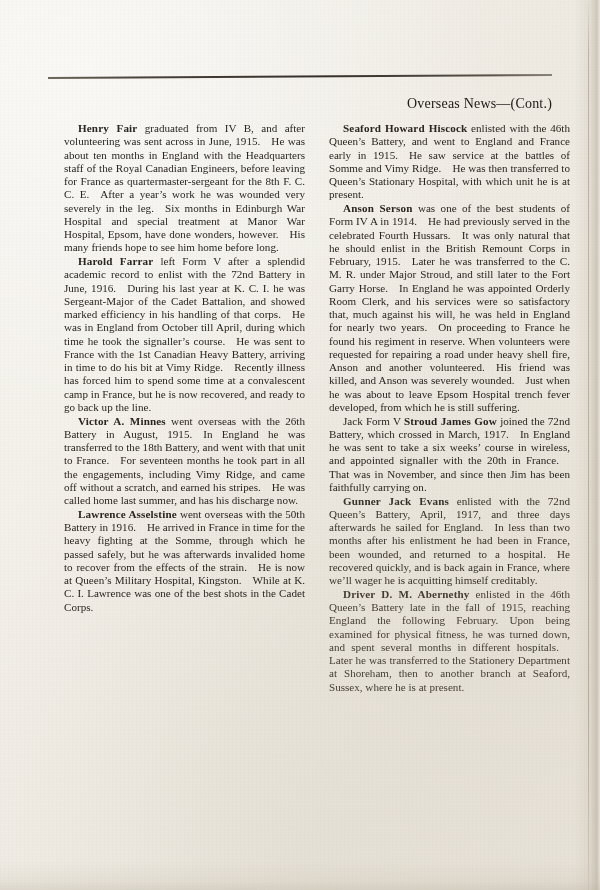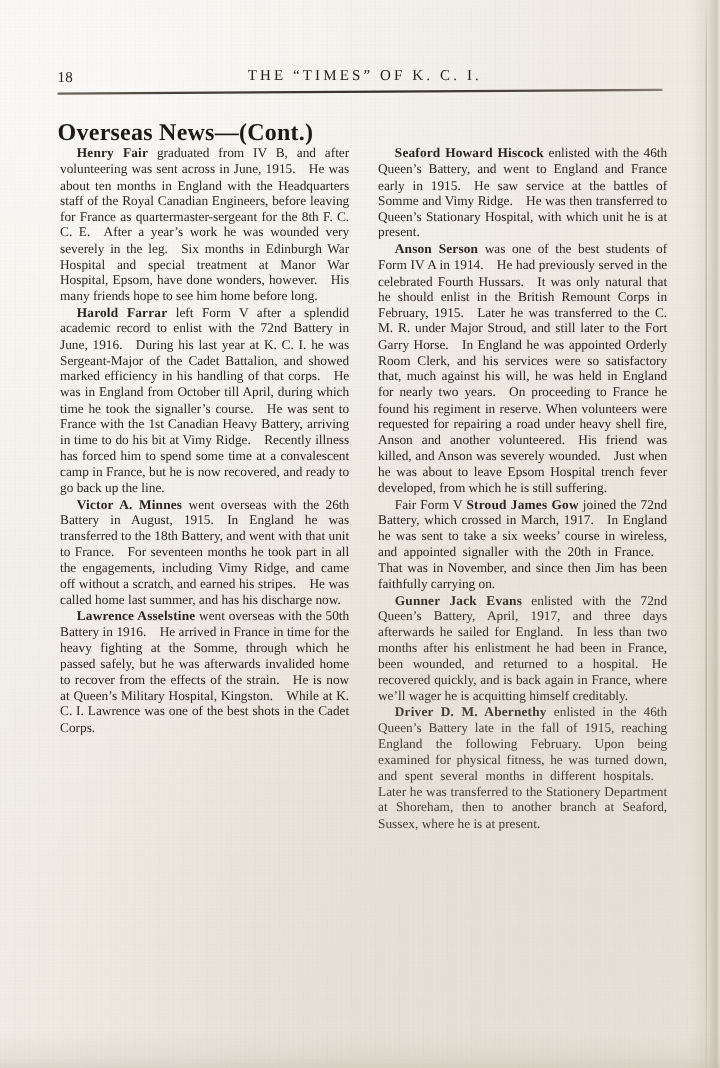--- a/index.html
+++ b/index.html
@@ -102,32 +102,32 @@
     transform: rotate(-0.35deg);
     transform-origin: left center;
   }
 
   
   #section-heading {
     position: absolute;
     top: 87px;
     left: 48px;
     width: 504px;
-    text-align: left;
-    font-size: 20px;
-    font-weight: bold;
+    text-align: right;
+    font-size: 14px;
+    font-weight: normal;
     letter-spacing: 0.2px;
     color: #1d1915;
   }
 
   
   #columns {
     position: absolute;
     top: 122px;
-    left: 50px;
+    left: 64px;
     width: 506px;
     height: 710px;
     display: flex;
     gap: 24px;
   }
   .column {
     width: 241px;
     font-size: 11.1px;
     line-height: 13.25px;
     text-align: justify;
@@ -149,42 +149,38 @@
   .fade-1 { color: #37312b; }
   .fade-2 { color: #443d36; }
 </style>
 </head>
 <body>
 
 <div id="page">
 
   <div id="grain"></div>
 
-  <div id="runhead">
-    <span class="folio">18</span>
-    <span class="runhead-title">THE “TIMES” OF K. C. I.</span>
-  </div>
 
   <div id="rule">
       <div class="bar"></div>
     </div>
 
   <h1 id="section-heading">Overseas News—(Cont.)</h1>
 
   <div id="columns">
     <div class="column" id="col-left">
         <p class="para"><span class="nm">Henry Fair</span><span> graduated from IV B, and after volunteering was sent across in June, 1915. He was about ten months in England with the Headquarters staff of the Royal Canadian Engineers, before leaving for France as quartermaster-sergeant for the 8th F. C. C. E. After a year’s work he was wounded very severely in the leg. Six months in Edinburgh War Hospital and special treatment at Manor War Hospital, Epsom, have done wonders, however. His many friends hope to see him home before long.</span></p>
         <p class="para"><span class="nm">Harold Farrar</span><span> left Form V after a splendid academic record to enlist with the 72nd Battery in June, 1916. During his last year at K. C. I. he was Sergeant-Major of the Cadet Battalion, and showed marked efficiency in his handling of that corps. He was in England from October till April, during which time he took the signaller’s course. He was sent to France with the 1st Canadian Heavy Battery, arriving in time to do his bit at Vimy Ridge. Recently illness has forced him to spend some time at a convalescent camp in France, but he is now recovered, and ready to go back up the line.</span></p>
         <p class="para"><span class="nm">Victor A. Minnes</span><span> went overseas with the 26th Battery in August, 1915. In England he was transferred to the 18th Battery, and went with that unit to France. For seventeen months he took part in all the engagements, including Vimy Ridge, and came off without a scratch, and earned his stripes. He was called home last summer, and has his discharge now.</span></p>
         <p class="para"><span class="nm">Lawrence Asselstine</span><span> went overseas with the 50th Battery in 1916. He arrived in France in time for the heavy fighting at the Somme, through which he passed safely, but he was afterwards invalided home to recover from the effects of the strain. He is now at Queen’s Military Hospital, Kingston. While at K. C. I. Lawrence was one of the best shots in the Cadet Corps.</span></p>
       </div>
     <div class="column" id="col-right">
         <p class="para"><span class="nm">Seaford Howard Hiscock</span><span> enlisted with the 46th Queen’s Battery, and went to England and France early in 1915. He saw service at the battles of Somme and Vimy Ridge. He was then transferred to Queen’s Stationary Hospital, with which unit he is at present.</span></p>
         <p class="para"><span class="nm">Anson Serson</span><span> was one of the best students of Form IV A in 1914. He had previously served in the celebrated Fourth Hussars. It was only natural that he should enlist in the British Remount Corps in February, 1915. Later he was transferred to the C. M. R. under Major Stroud, and still later to the Fort Garry Horse. In England he was appointed Orderly Room Clerk, and his services were so satisfactory that, much against his will, he was held in England for nearly two years. On proceeding to France he found his regiment in reserve. When volunteers were requested for repairing a road under heavy shell fire, Anson and another volunteered. His friend was killed, and Anson was severely wounded. Just when he was about to leave Epsom Hospital trench fever developed, from which he is still suffering.</span></p>
-        <p class="para"><span>Fair Form V </span><span class="nm">Stroud James Gow</span><span> joined the 72nd Battery, which crossed in March, 1917. In England he was sent to take a six weeks’ course in wireless, and appointed signaller with the 20th in France. That was in November, and since then Jim has been faithfully carrying on.</span></p>
+        <p class="para"><span>Jack Form V </span><span class="nm">Stroud James Gow</span><span> joined the 72nd Battery, which crossed in March, 1917. In England he was sent to take a six weeks’ course in wireless, and appointed signaller with the 20th in France. That was in November, and since then Jim has been faithfully carrying on.</span></p>
         <p class="para fade-1"><span class="nm">Gunner Jack Evans</span><span> enlisted with the 72nd Queen’s Battery, April, 1917, and three days afterwards he sailed for England. In less than two months after his enlistment he had been in France, been wounded, and returned to a hospital. He recovered quickly, and is back again in France, where we’ll wager he is acquitting himself creditably.</span></p>
         <p class="para fade-2"><span class="nm">Driver D. M. Abernethy</span><span> enlisted in the 46th Queen’s Battery late in the fall of 1915, reaching England the following February. Upon being examined for physical fitness, he was turned down, and spent several months in different hospitals. Later he was transferred to the Stationery Department at Shoreham, then to another branch at Seaford, Sussex, where he is at present.</span></p>
       </div>
   </div>
 
   <div id="edge-shadow-right"></div>
   <div id="edge-line-right"></div>
   <div id="edge-shadow-bottom"></div>
 </div>
 

